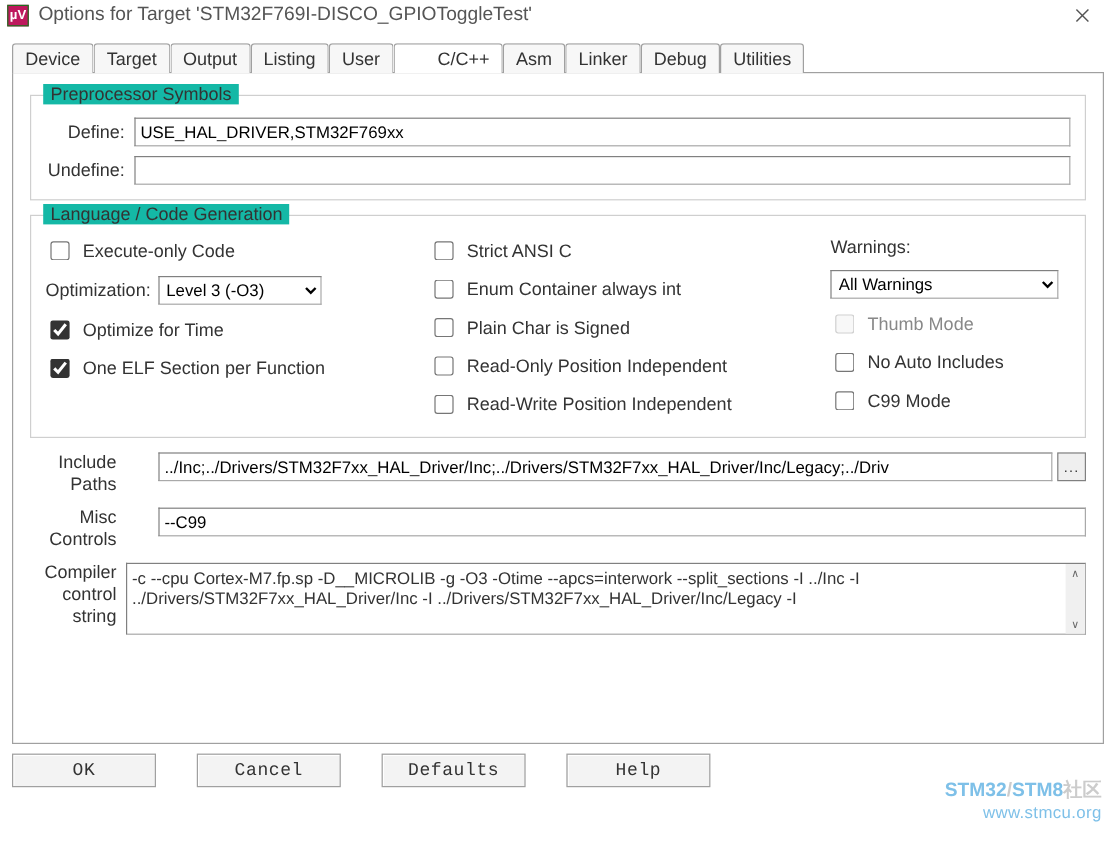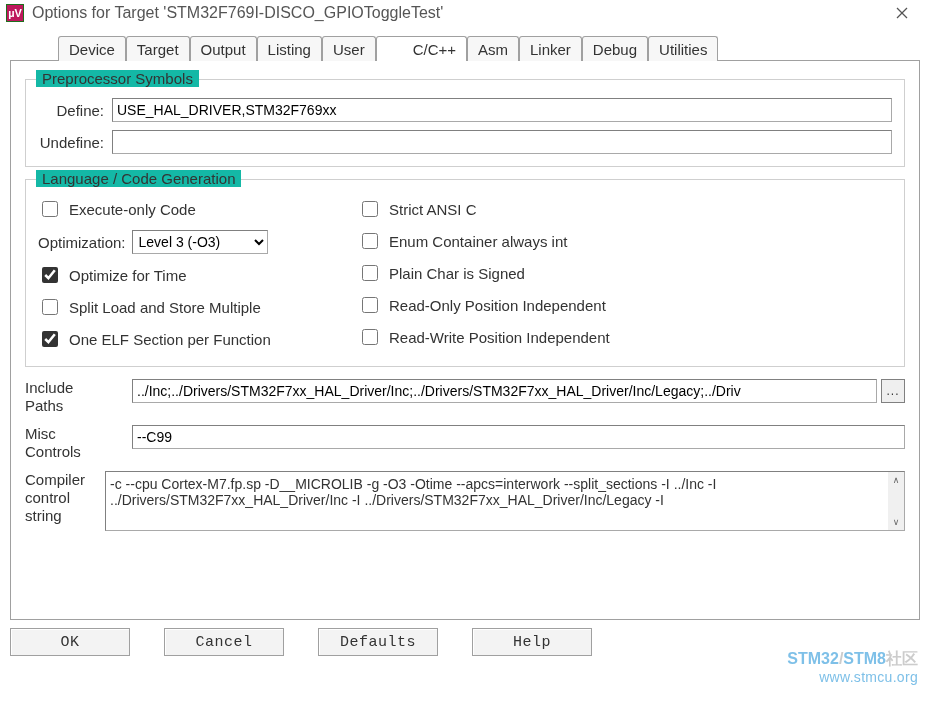--- a/index.html
+++ b/index.html
@@ -3,42 +3,42 @@
 <meta charset="utf-8">
 <style>
 * { box-sizing: border-box; font-family: Arial, "Helvetica Neue", sans-serif; }
 body { margin: 0; background: #fff; width: 930px; height: 704px; overflow: hidden; position: relative; font-size: 15px; color: #333; }
 .titlebar { height: 26px; display: flex; align-items: center; padding: 0 6px; }
 .app-icon { width: 18px; height: 18px; background: #be185d; border: 1px solid #1e6e1e; margin-right: 8px; display: flex; align-items: center; justify-content: center; color: #fff; font-size: 11px; font-weight: bold; }
 .title { flex: 1; color: #555; font-size: 16px; }
 .win-close { width: 44px; height: 24px; display: flex; align-items: center; justify-content: center; color: #666; cursor: default; }
 .win-close svg { width: 12px; height: 12px; }
 .dlgbody { padding: 4px 10px 8px 10px; }
-.tabs-row { display: flex; align-items: flex-end; height: 30px; position: relative; z-index: 2; margin-left: 48px; }
+.tabs-row { display: flex; align-items: flex-end; height: 30px; position: relative; z-index: 2; }
 .tab { padding: 4px 10px 3px 10px; border: 1px solid #a0a0a0; border-bottom: none; border-radius: 3px 3px 0 0; margin-right: 0px; background: #f7f7f7; font-size: 15px; cursor: default; position: relative; top: 1px; }
 .tab.active { background: #fff; top: 1px; z-index: 3; padding-left: 36px; }
 .tab-body { border: 1px solid #a0a0a0; background: #fff; height: 560px; position: relative; padding: 18px 14px 12px 14px; z-index: 1; }
 .groupbox { border: 1px solid #cfcfcf; padding: 18px 12px 12px 12px; margin-bottom: 12px; position: relative; }
 .gb-legend { position: absolute; top: -10px; left: 10px; background: #14b8a6; padding: 0 6px; font-size: 15px; color: #333; }
 .row { display: flex; align-items: center; margin-bottom: 8px; }
 .lbl { width: 74px; text-align: right; padding-right: 8px; font-size: 15px; }
 .tinput { flex: 1; height: 24px; border: 1px solid #a9a9a9; border-top-color: #808080; border-left-color: #808080; padding: 2px 4px; font-size: 14px; background: #fff; font-family: Arial; }
 .codegen { display: flex; gap: 10px; }
 .col { flex: 1; display: flex; flex-direction: column; gap: 10px; }
 .col.left { flex: 0 0 310px; }
 .col.right { flex: 0 0 200px; }
 .cb { display: flex; align-items: center; gap: 8px; font-size: 15px; }
 .cb input { width: 16px; height: 16px; accent-color: #333; }
 .cb.disabled { color: #888; }
 .optline { display: flex; align-items: center; gap: 6px; }
 .sel { height: 24px; font-size: 14px; border: 1px solid #a9a9a9; border-top-color: #808080; border-left-color: #808080; padding: 2px 2px; background: #fff; }
 .sel.opti { width: 136px; }
 .sel.warn { width: 190px; }
 .pathrow { display: flex; margin-bottom: 10px; }
-.pathlbl { width: 80px; text-align: left; padding-right: 8px; font-size: 15px; line-height: 18px; }
+.pathlbl { width: 80px; text-align: right; padding-right: 8px; font-size: 15px; line-height: 18px; }
 .pathfield { flex: 1; display: flex; gap: 4px; padding-left: 27px; }
 .browsebtn { width: 24px; height: 24px; border: 1px solid #808080; background: #efefef; display: flex; align-items: center; justify-content: center; font-size: 12px; letter-spacing: 1px; cursor: default; }
 .tarea { flex: 1; height: 60px; border: 1px solid #a9a9a9; border-top-color: #808080; border-left-color: #808080; padding: 4px 18px 4px 4px; font-size: 14px; background: #fff; font-family: Arial; overflow: hidden; resize: none; position: relative; }
 .tarea-wrap { position: relative; flex: 1; }
 .scroll-handle { position: absolute; right: 1px; top: 1px; bottom: 1px; width: 16px; background: #f0f0f0; display: flex; flex-direction: column; justify-content: space-between; }
 .scroll-arrow { height: 16px; display: flex; align-items: center; justify-content: center; color: #666; font-size: 9px; }
 .buttons { display: flex; gap: 34px; padding-top: 8px; }
 .btn { min-width: 120px; height: 28px; border: 1px solid #a0a0a0; background: #f3f3f3; display: flex; align-items: center; justify-content: center; font-size: 15px; font-family: "Courier New", monospace; letter-spacing: 0.5px; cursor: default; box-shadow: inset 1px 1px 0 #fff; }
 .watermark { position: absolute; right: 12px; bottom: 18px; text-align: right; font-size: 16px; font-weight: bold; color: #7ec0e8; pointer-events: none; line-height: 18px; }
 .watermark .grey { color: #ccc; font-weight: bold; }
@@ -98,24 +98,20 @@
             </label>
           <div class="optline">
             <span>Optimization:</span>
             <select class="sel opti"><option>Level 3 (-O3)</option></select>
           </div>
           <label class="cb">
               <input type="checkbox" checked="" style="">
               <span>Optimize for Time</span>
             </label>
           <label class="cb">
-              <input type="checkbox" style="">
-              <span>Split Load and Store Multiple</span>
-            </label>
-          <label class="cb">
               <input type="checkbox" checked="" style="">
               <span>One ELF Section per Function</span>
             </label>
         </div>
         <div class="col">
           <label class="cb">
               <input type="checkbox" style="">
               <span>Strict ANSI C</span>
             </label>
           <label class="cb">
@@ -126,20 +122,36 @@
               <input type="checkbox" style="">
               <span>Plain Char is Signed</span>
             </label>
           <label class="cb">
               <input type="checkbox" style="">
               <span>Read-Only Position Independent</span>
             </label>
           <label class="cb">
               <input type="checkbox" style="">
               <span>Read-Write Position Independent</span>
+            </label>
+        </div>
+        <div class="col right">
+          <div><span>Warnings:</span></div>
+          <select class="sel warn"><option>All Warnings</option></select>
+          <label class="cb disabled">
+              <input type="checkbox" disabled="" style="">
+              <span>Thumb Mode</span>
+            </label>
+          <label class="cb">
+              <input type="checkbox" style="">
+              <span>No Auto Includes</span>
+            </label>
+          <label class="cb">
+              <input type="checkbox" style="">
+              <span>C99 Mode</span>
             </label>
         </div>
       </div>
     </div>
 
     <div class="pathrow">
       <div class="pathlbl">Include Paths</div>
       <div class="pathfield">
         <input class="tinput" value="../Inc;../Drivers/STM32F7xx_HAL_Driver/Inc;../Drivers/STM32F7xx_HAL_Driver/Inc/Legacy;../Driv" style="">
         <div class="browsebtn">...</div>

